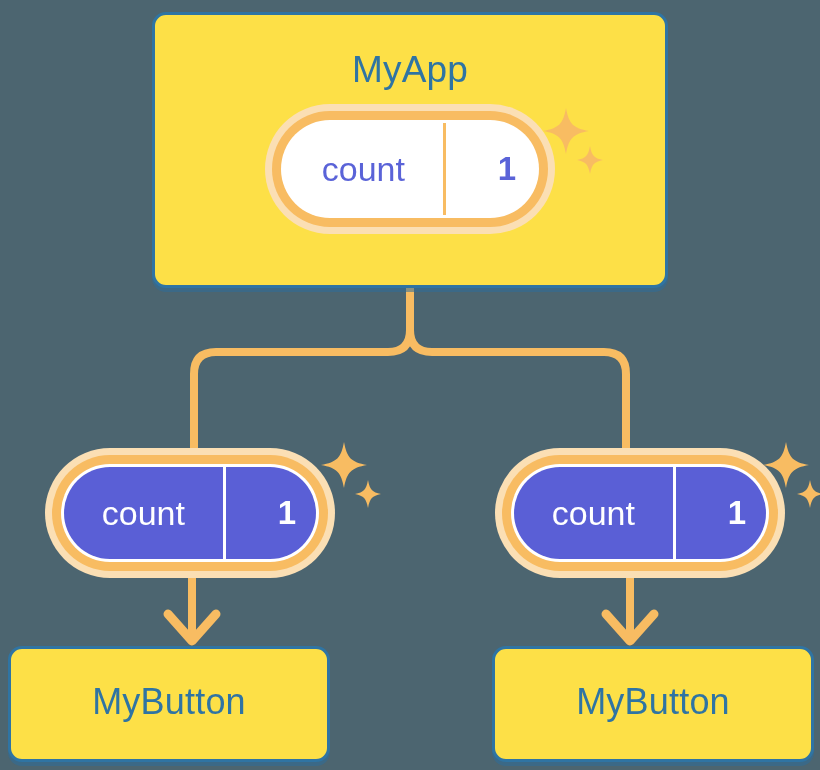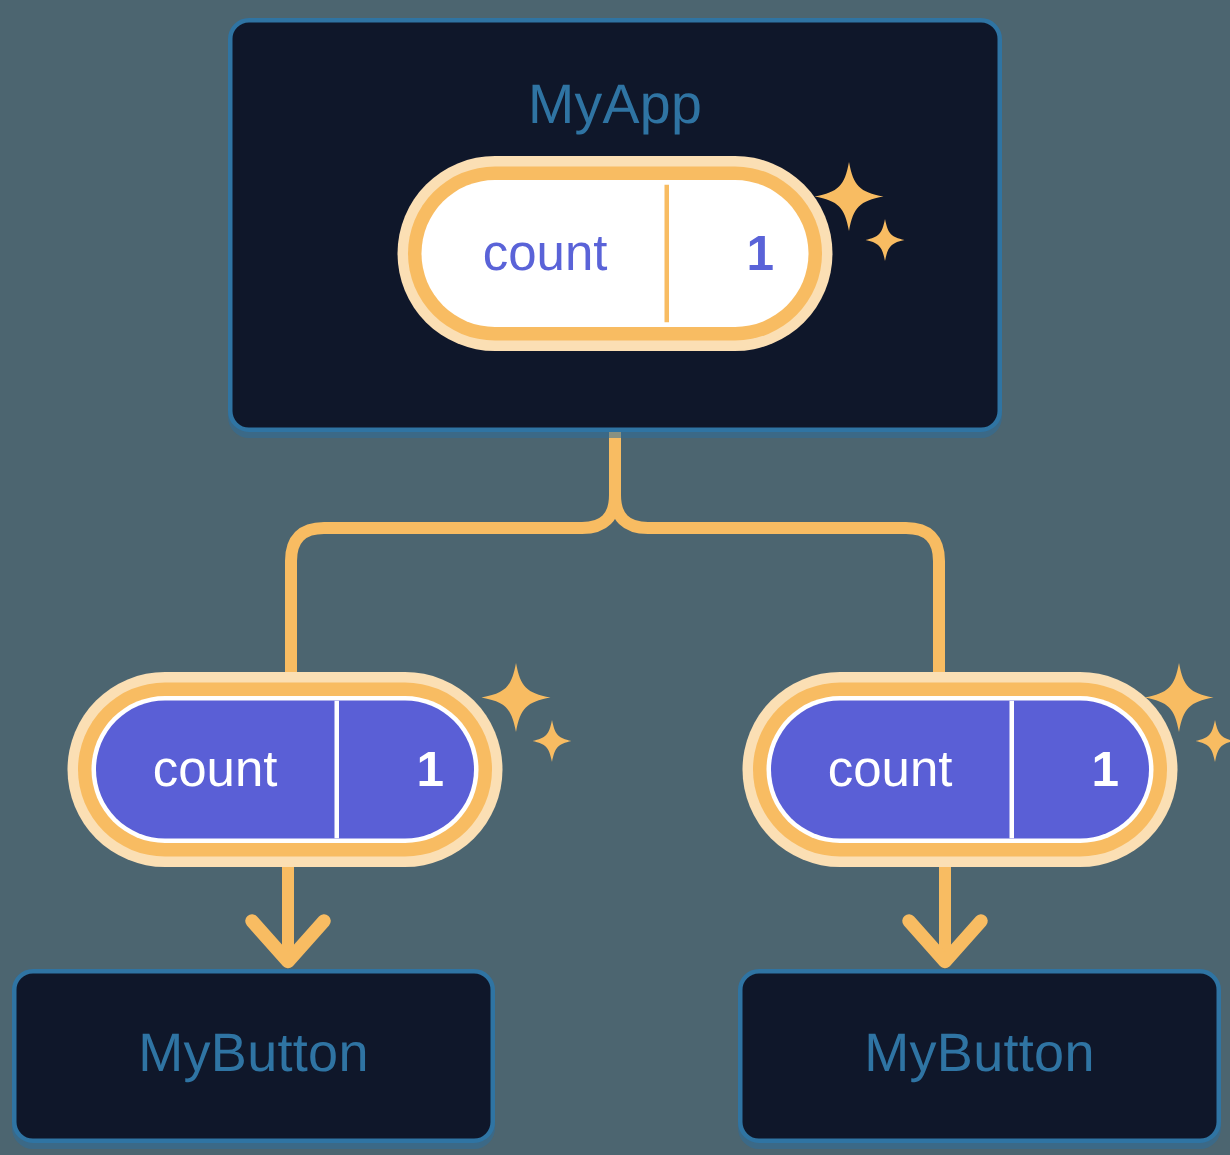--- a/index.html
+++ b/index.html
@@ -26,21 +26,21 @@
     top: 0;
     width: 820px;
     height: 770px;
     z-index: 1;
   }
 
   
   .card {
     position: absolute;
     box-sizing: border-box;
-    background: #0f172a;
+    background: #fde047;
     border: 3px solid #2f74a3;
     border-radius: 14px;
     box-shadow: 0 4px 0 rgba(45,110,155,0.55);
     z-index: 3;
   }
   .card-title {
     color: #2f74a3;
     font-size: 37px;
     font-weight: 400;
     letter-spacing: 0.2px;

